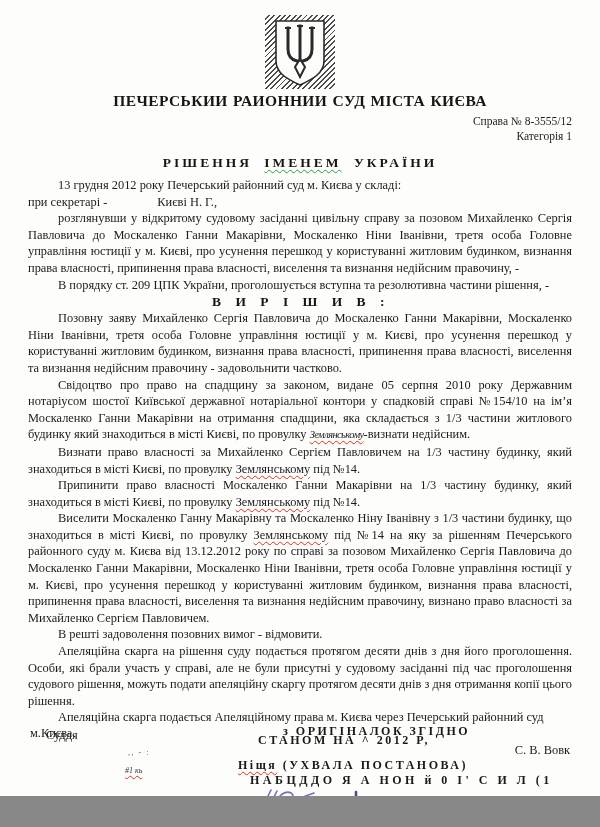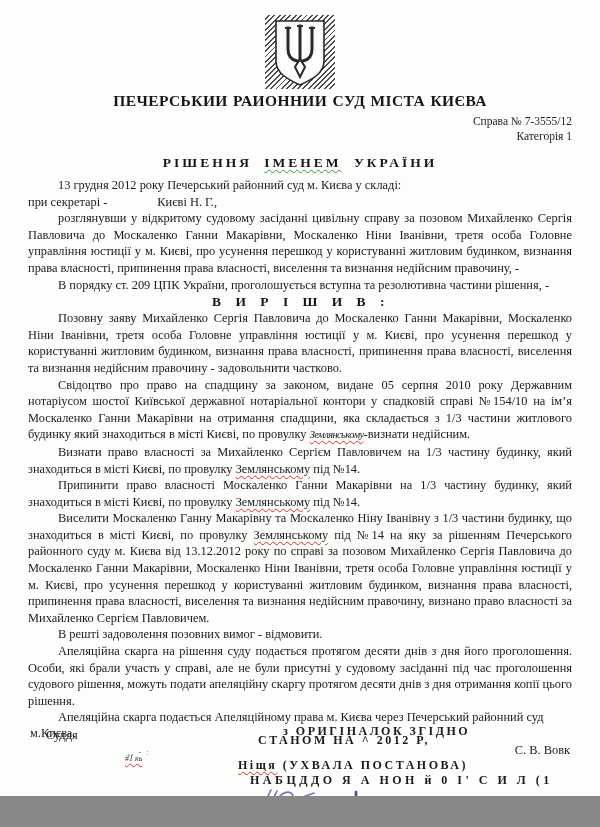--- a/index.html
+++ b/index.html
@@ -79,21 +79,21 @@
           <path d="M20 13 h6 M44 13 h6 M32 11 h6"></path>
         </g>
         <path d="M35 44 L40 52 L35 62 L30 52 Z" fill="none" stroke="#2a2a2a" stroke-width="2"></path>
       </svg>
     </div>
   </div>
 
   <div class="court-title">ПЕЧЕРСЬКИИ РАИОННИИ СУД МІСТА КИЄВА</div>
 
   <div class="case-meta">
-    <div>Справа № 7-3555/12</div>
+    <div>Справа № 8-3555/12</div>
     <div>Категорія 1</div>
   </div>
 
   <div class="doc-heading">
     <span>РІШЕННЯ</span>
     <span class="sq-green">ІМЕНЕМ</span>
     <span>УКРАЇНИ</span>
   </div>
 
   <div class="body-text">
@@ -131,21 +131,21 @@
 
   <div class="sig-block">
     <span class="abs" style="left:2px; top:0;">м.Києва.</span>
     <span class="abs stamp" style="left:255px; top:-2px;">з ОРИГІНАЛОК ЗГІДНО</span>
 
     <span class="abs" style="left:2px; top:2px;margin-left:16px;">Суддя</span>
     <span class="abs small-marks" style="left:100px; top:22px;">,, - :</span>
     <span class="abs stamp" style="left:230px; top:7px;">СТАНОМ НА ^ 2012 Р,</span>
     <span class="abs" style="right:2px; top:17px;">С. В. Вовк</span>
 
-    <span class="abs small-note sq-red" style="left:97px; top:28px;">#1 кь</span>
+    <span class="abs small-note sq-red" style="left:97px; top:40px;">#1 кь</span>
     <span class="abs stamp" style="left:210px; top:32px;"><span class="sq-red">Ніщя</span> <span>(УХВАЛА ПОСТАНОВА)</span></span>
     <span class="abs stamp wide" style="left:222px; top:47px;">НАБЦДДО Я А НОН й 0 І' С И Л (1</span>
 
     <svg class="signature-svg" width="190" height="50" viewBox="0 0 190 50">
       <g fill="none" stroke="#7e6ab8" stroke-width="1.6" stroke-linecap="round">
         <path d="M40 36 q2 -7 6 -9"></path>
         <path d="M60 37 q2 -7 6 -9"></path>
         <path d="M80 12 l3 -6 M86 13 l3 -6"></path>
         <path d="M88 30 C84 16 96 5 103 9 C110 13 96 28 86 33 C97 27 106 22 112 24"></path>
         <path d="M84 24 L126 9"></path>

